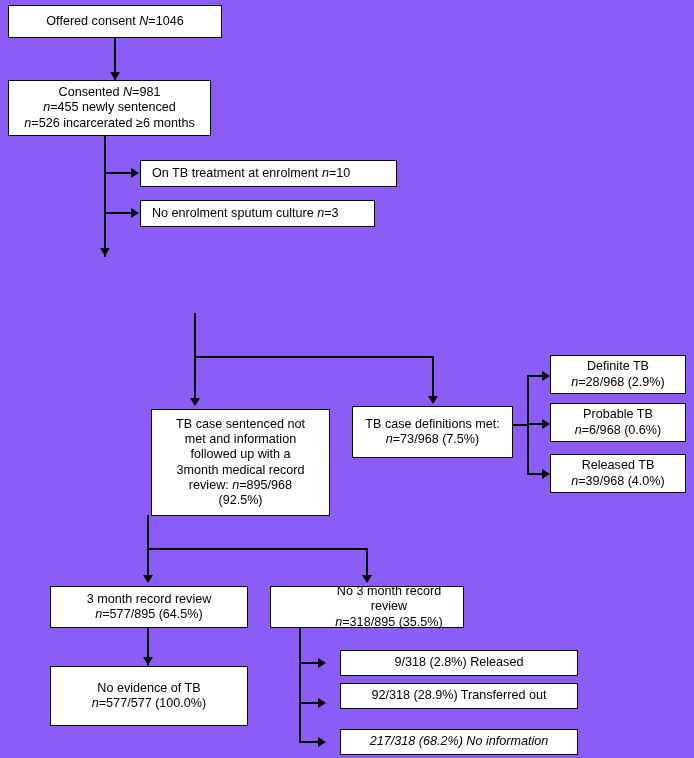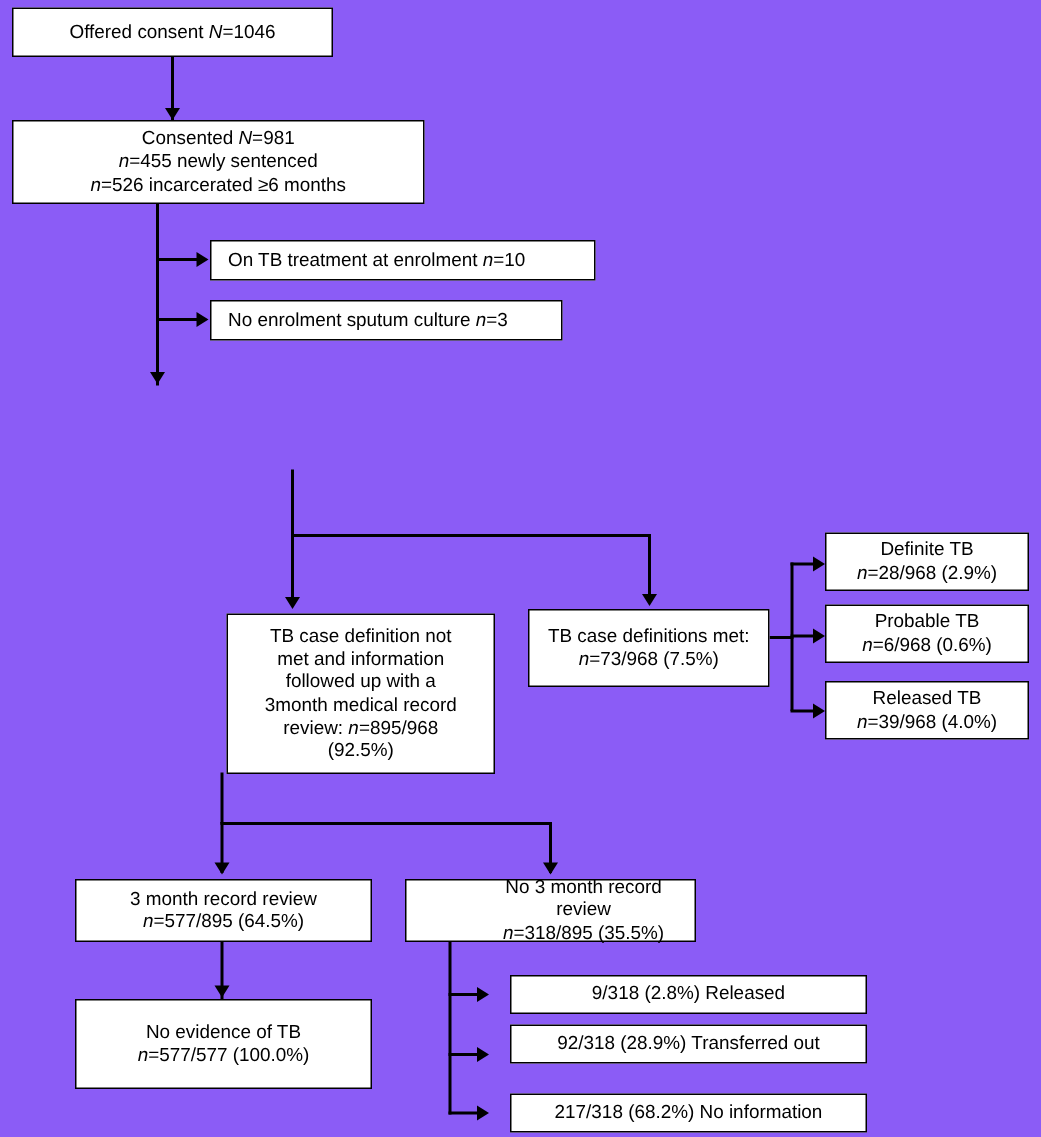--- a/index.html
+++ b/index.html
@@ -131,35 +131,35 @@
   <div class="ln h" style="left:299px; top:702px; width:23px;"></div>
   <div class="arrow-right" style="left:318px; top:698px;"></div>
 
   <div class="ln h" style="left:299px; top:741px; width:23px;"></div>
   <div class="arrow-right" style="left:318px; top:737px;"></div>
 
   <div class="node" style="left:8px; top:5px; width:214px; height:33px;">
     <span class="txt"><span>Offered consent <i>N</i>=1046</span></span>
   </div>
 
-  <div class="node" style="left:8px; top:80px; width:275px; height:56px;">
+  <div class="node" style="left:8px; top:80px; width:203px; height:56px;">
     <span class="txt"><span>Consented <i>N</i>=981</span><br><span><i>n</i>=455 newly sentenced</span><br><span><i>n</i>=526 incarcerated ≥6 months</span></span>
   </div>
 
   <div class="node left-align" style="left:140px; top:160px; width:257px; height:27px;">
     <span class="txt"><span>On TB treatment at enrolment <i>n</i>=10</span></span>
   </div>
 
   <div class="node left-align" style="left:140px; top:200px; width:235px; height:27px;">
     <span class="txt"><span>No enrolment sputum culture <i>n</i>=3</span></span>
   </div>
 
 
   <div class="node" style="left:151px; top:409px; width:179px; height:107px;">
-    <span class="txt"><span>TB case definition not</span><br><span>met and information</span><br><span>followed up with a</span><br><span>3month medical record</span><br><span>review: <i>n</i>=895/968</span><br><span>(92.5%)</span></span>
+    <span class="txt"><span>TB case sentenced not</span><br><span>met and information</span><br><span>followed up with a</span><br><span>3month medical record</span><br><span>review: <i>n</i>=895/968</span><br><span>(92.5%)</span></span>
   </div>
 
   <div class="node" style="left:352px; top:406px; width:161px; height:52px;">
     <span class="txt"><span>TB case definitions met:</span><br><span><i>n</i>=73/968 (7.5%)</span></span>
   </div>
 
   <div class="node" style="left:550px; top:355px; width:136px; height:39px;">
     <span class="txt"><span>Definite TB</span><br><span><i>n</i>=28/968 (2.9%)</span></span>
   </div>
 
@@ -184,17 +184,17 @@
   </div>
 
   <div class="node" style="left:340px; top:650px; width:238px; height:26px;">
     <span class="txt"><span>9/318 (2.8%) Released</span></span>
   </div>
 
   <div class="node" style="left:340px; top:666px; width:238px; height:26px;margin-top:17px;">
     <span class="txt"><span>92/318 (28.9%) Transferred out</span></span>
   </div>
 
-  <div class="node" style="left:340px; top:729px; width:238px; height:26px;">
+  <div class="node" style="left:340px; top:729px; width:238px; height:26px;font-style:italic;">
     <span class="txt"><span>217/318 (68.2%) No information</span></span>
   </div>
 
 </div>
 
 </body></html>

